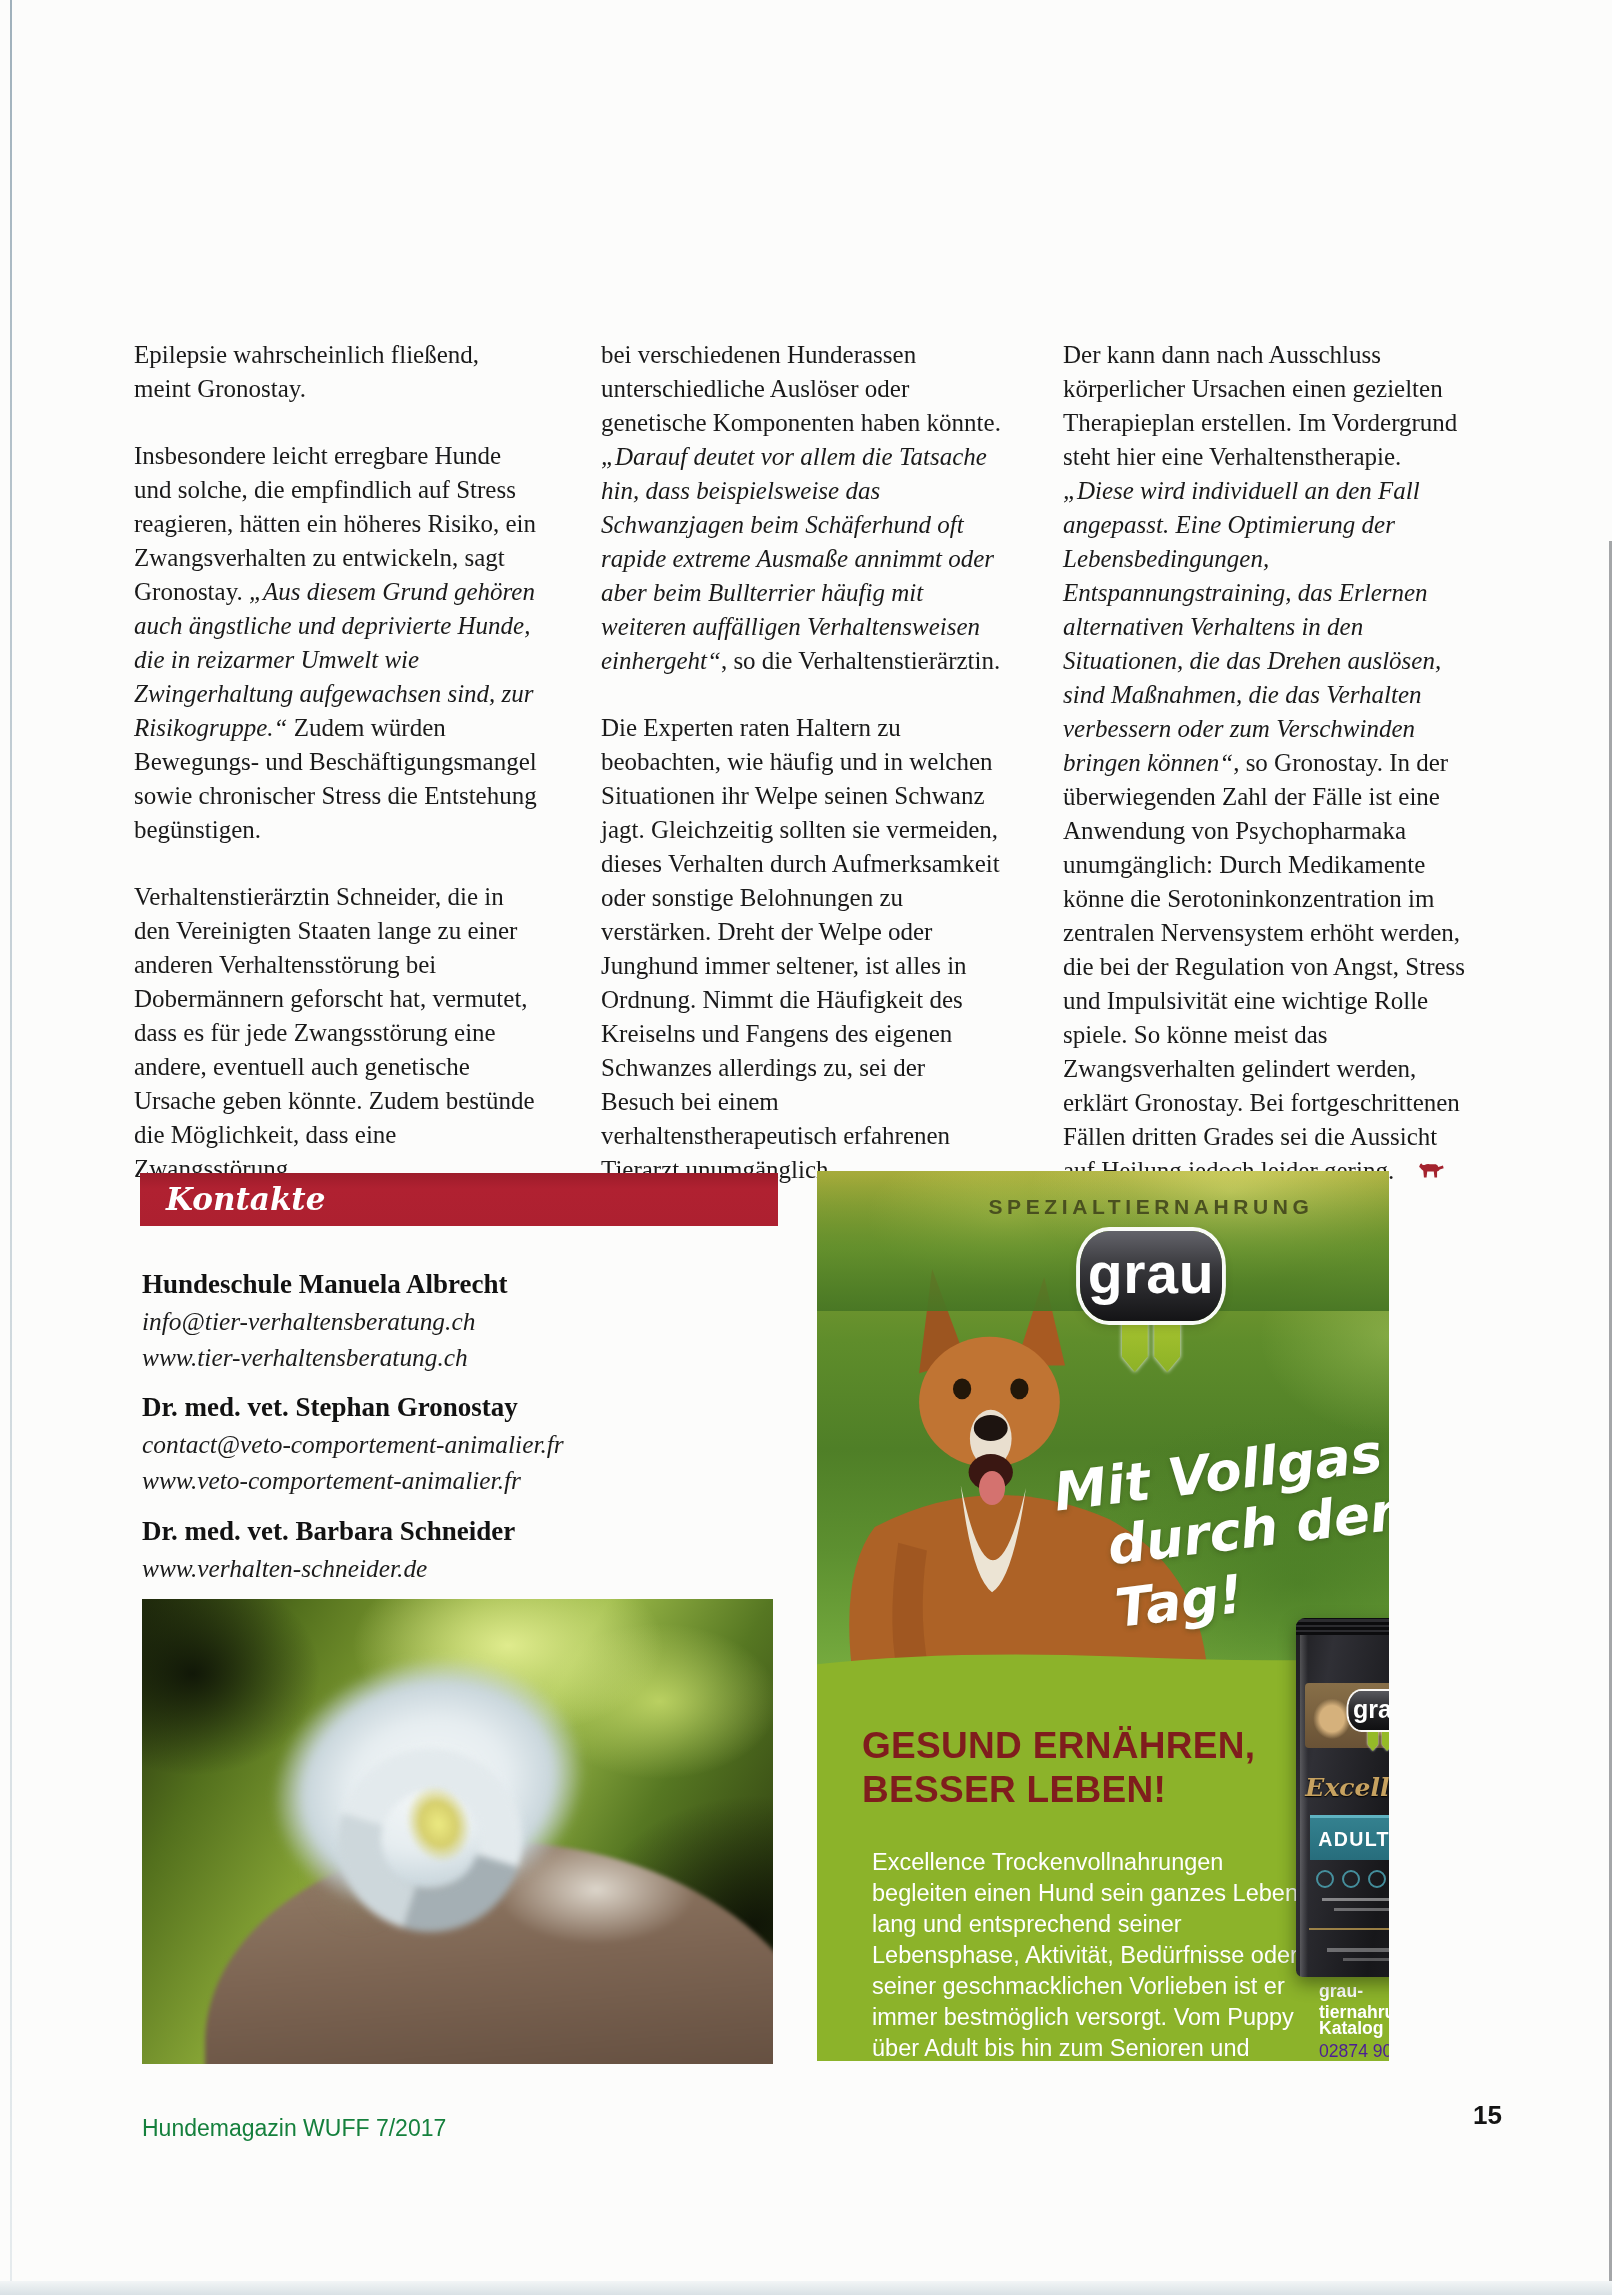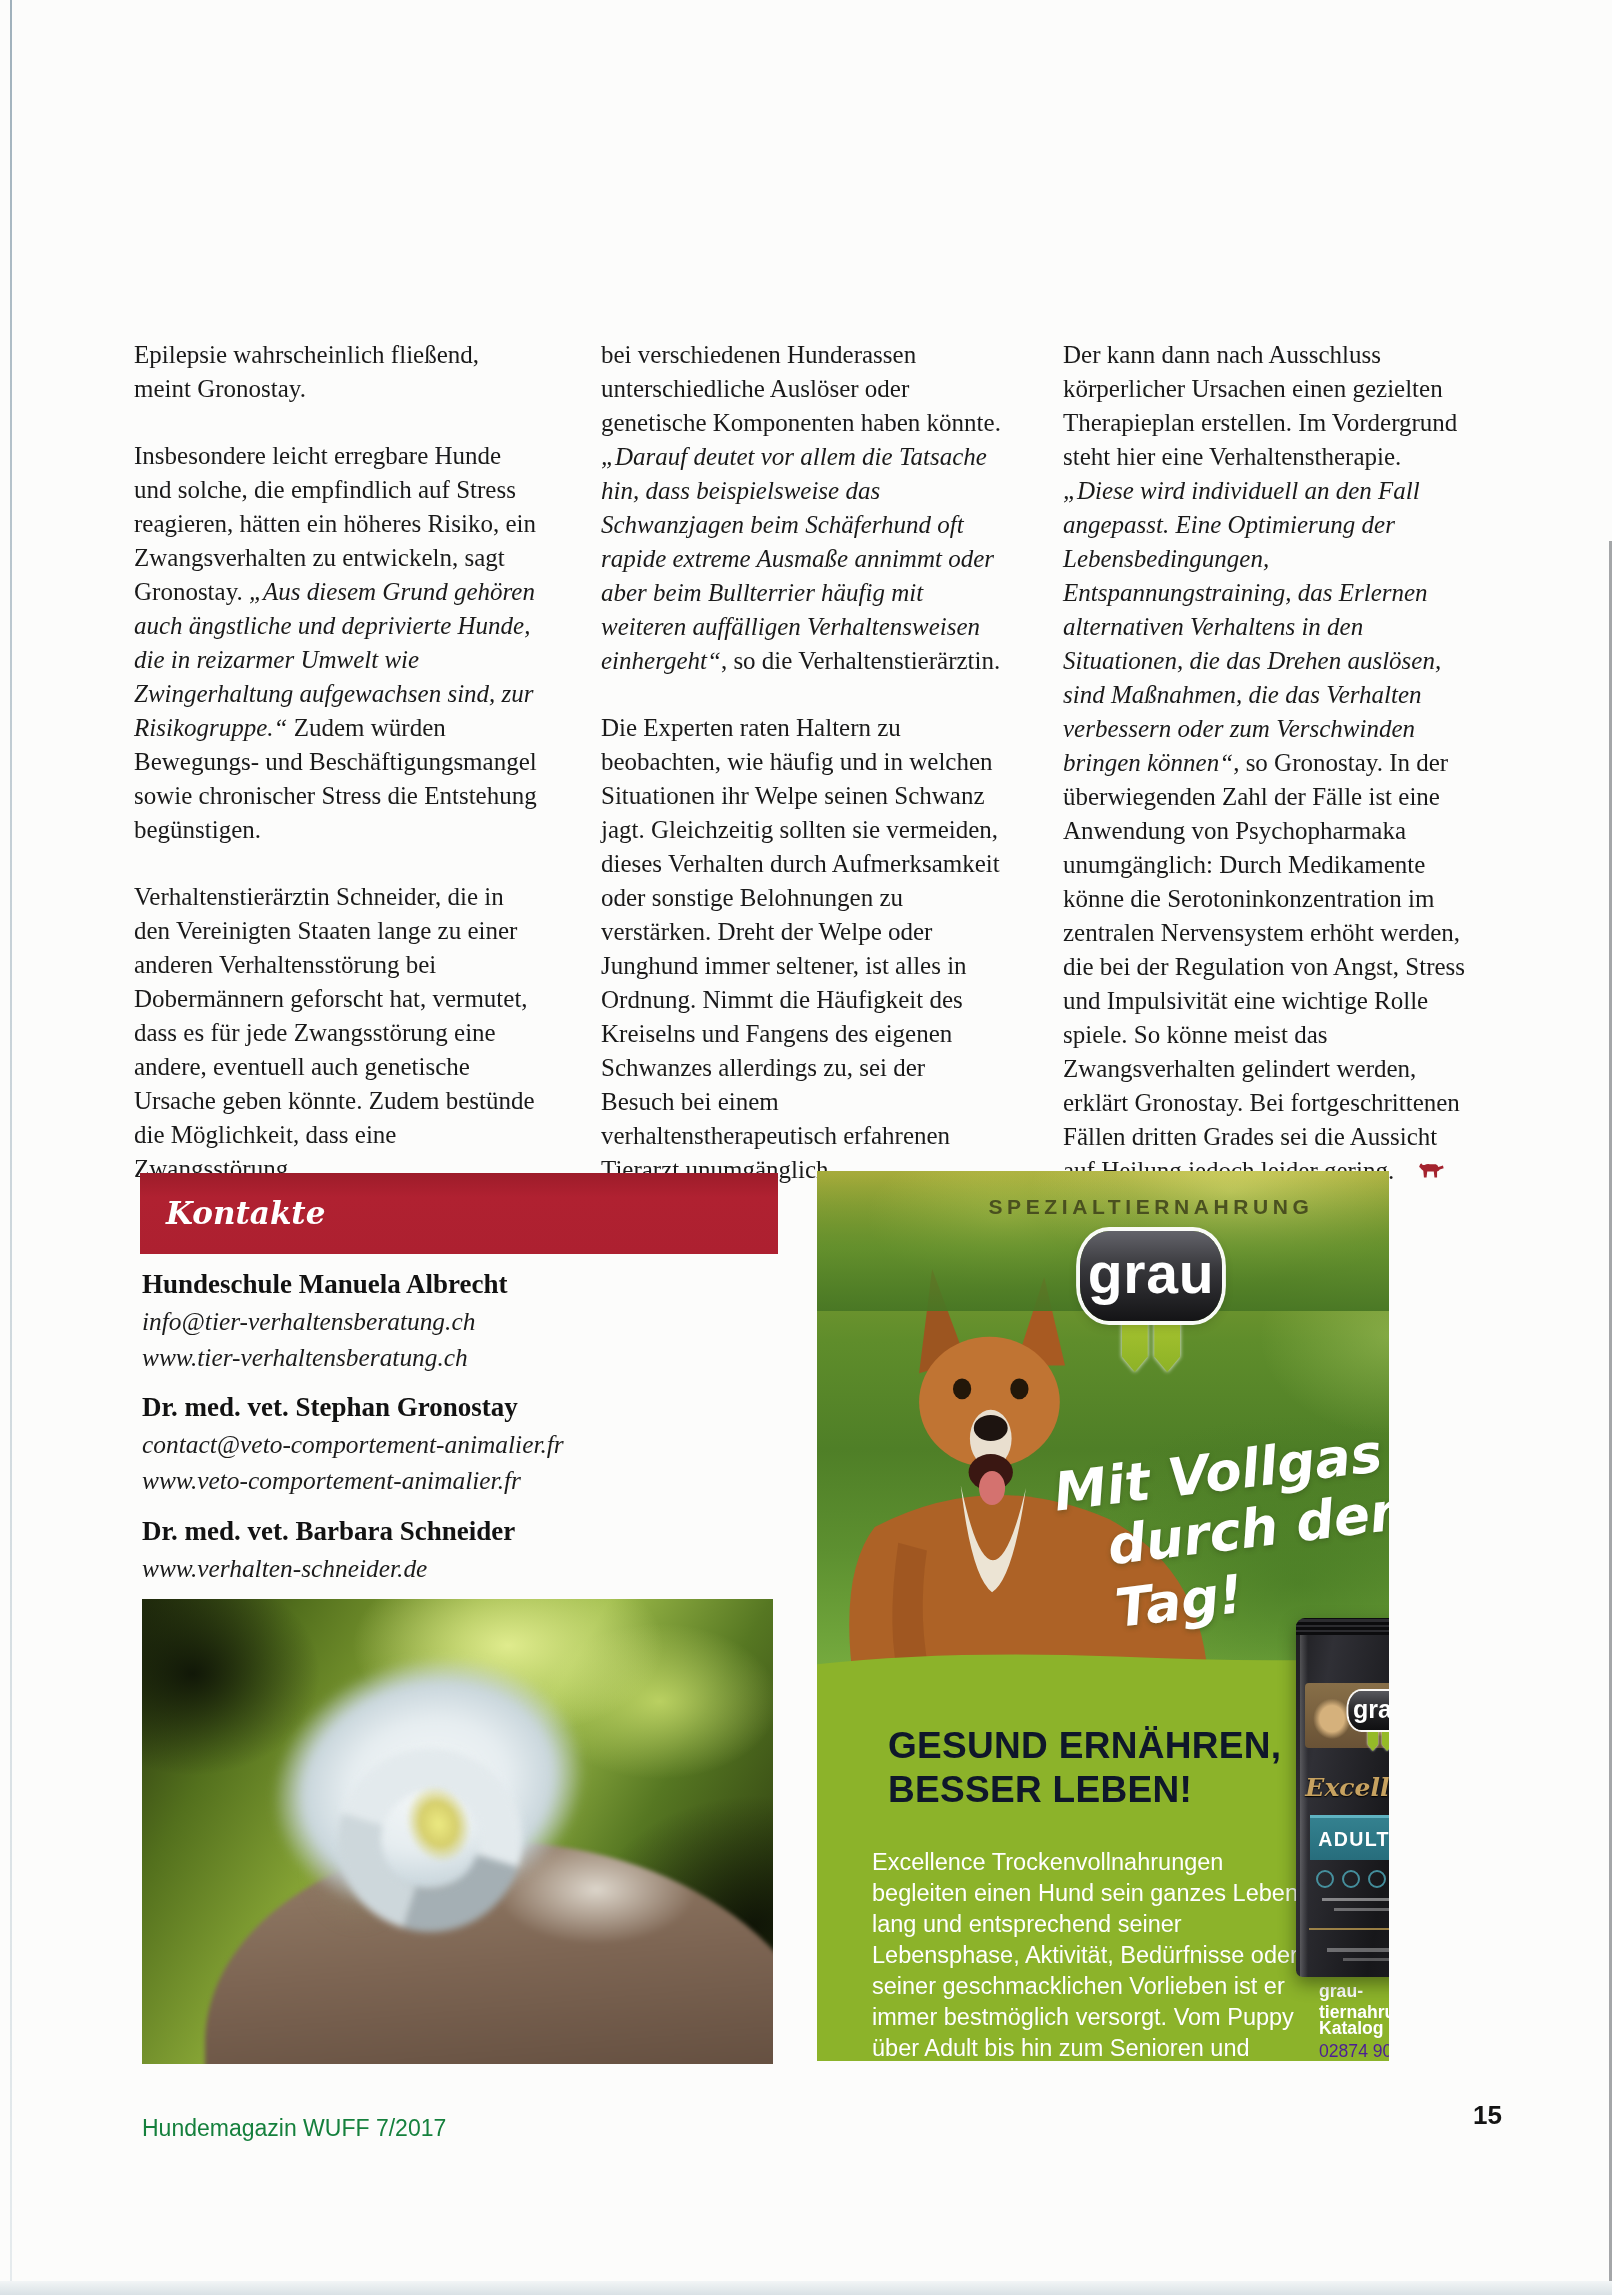--- a/index.html
+++ b/index.html
@@ -14,21 +14,21 @@
   .edge-right{position:absolute;right:0;top:541px;width:2.6px;height:1754px;background:#3a3f42;opacity:.45;}
   .edge-bottom{position:absolute;left:0;top:2281px;width:1612px;height:14.3px;
     background:linear-gradient(180deg,#f2f5f6,#d9e1e5);}
   
   .col{position:absolute;top:338px;width:404px;font-size:25px;line-height:34px;text-align:left;}
   .col p{margin:0 0 33px;}
   .col p:last-child{margin-bottom:0;}
   .it{font-style:italic;}
   .end-dog{display:inline-block;width:29px;height:21px;margin-left:22px;vertical-align:-1.3px;}
   
-  .kontakte-bar{position:absolute;left:140px;top:1173px;width:638px;height:81px;
+  .kontakte-bar{position:absolute;left:140px;top:1173px;width:638px;height:53px;
     background:linear-gradient(180deg,#9d1c2a 0%,#b02131 30%,#ad2030 100%);}
   .kontakte-bar span{position:absolute;left:26px;top:50%;transform:translateY(-54%);
     font:700 italic 31px "DejaVu Serif",serif;color:#ffffff;}
   .kontakte-entries{position:absolute;left:142px;top:1266px;width:646px;}
   .entry{margin-bottom:14.3px;}
   .k-name{font:700 27px/37px "Liberation Serif",serif;color:#121212;}
   .k-line{font:italic 25.4px/36px "Liberation Serif",serif;color:#1c1c1c;}
   
   .tail-photo{position:absolute;left:142px;top:1599px;width:631px;height:465px;overflow:hidden;
     background:
@@ -79,22 +79,22 @@
   .ad-dog{position:absolute;left:-9.8px;top:72px;width:417px;height:443px;z-index:1;}
   .grass{position:absolute;left:0;bottom:375px;width:100%;height:137px;z-index:2;
     background:linear-gradient(0deg,rgba(72,118,36,.95) 0%,rgba(88,138,42,.7) 45%,rgba(98,152,46,0) 100%);}
   .script-headline{position:absolute;left:243px;top:262px;width:450px;z-index:3;
     transform:rotate(-7deg);color:#ffffff;
     font:700 italic 53px/63px "DejaVu Sans",sans-serif;
     text-shadow:0 2px 5.2px rgba(40,60,20,.35);}
   .script-headline .l2{padding-left:47px;margin-top:-2.6px;}
   .ad-panel{position:absolute;left:0;top:505px;width:668px;height:385px;background:#8cb32a;z-index:2;}
   .panel-curve{position:absolute;left:0;top:-26px;width:668px;height:27px;display:block;}
-  .panel-h{position:absolute;left:71px;top:48px;
-    font:700 37px/44px "Liberation Sans",sans-serif;color:#0f172a;letter-spacing:0.3px;}
+  .panel-h{position:absolute;left:45px;top:48px;
+    font:700 37px/44px "Liberation Sans",sans-serif;color:#7f1d1d;letter-spacing:0.3px;}
   .panel-body{position:absolute;left:55px;top:147px;width:434px;
     font:400 23.5px/31px "Liberation Sans",sans-serif;color:#ffffff;}
   .panel-site{position:absolute;left:502px;top:305px;font:700 17.6px "Liberation Sans",sans-serif;color:#fff;}
   .panel-cat{position:absolute;left:502px;top:342px;font:700 17.6px "Liberation Sans",sans-serif;color:#fff;}
   .panel-phone{position:absolute;left:502px;top:365px;font:400 17.6px "Liberation Sans",sans-serif;color:#4c1d95;}
   
   .bag{position:absolute;left:479px;top:447px;width:168px;height:359px;z-index:5;
     border-radius:9px 9px 6.5px 6.5px;overflow:hidden;
     background:linear-gradient(100deg,#1d1d20 0%,#303036 18%,#17171a 58%,#242428 100%);
     box-shadow:0 6.5px 17px rgba(15,25,5,.45);}

